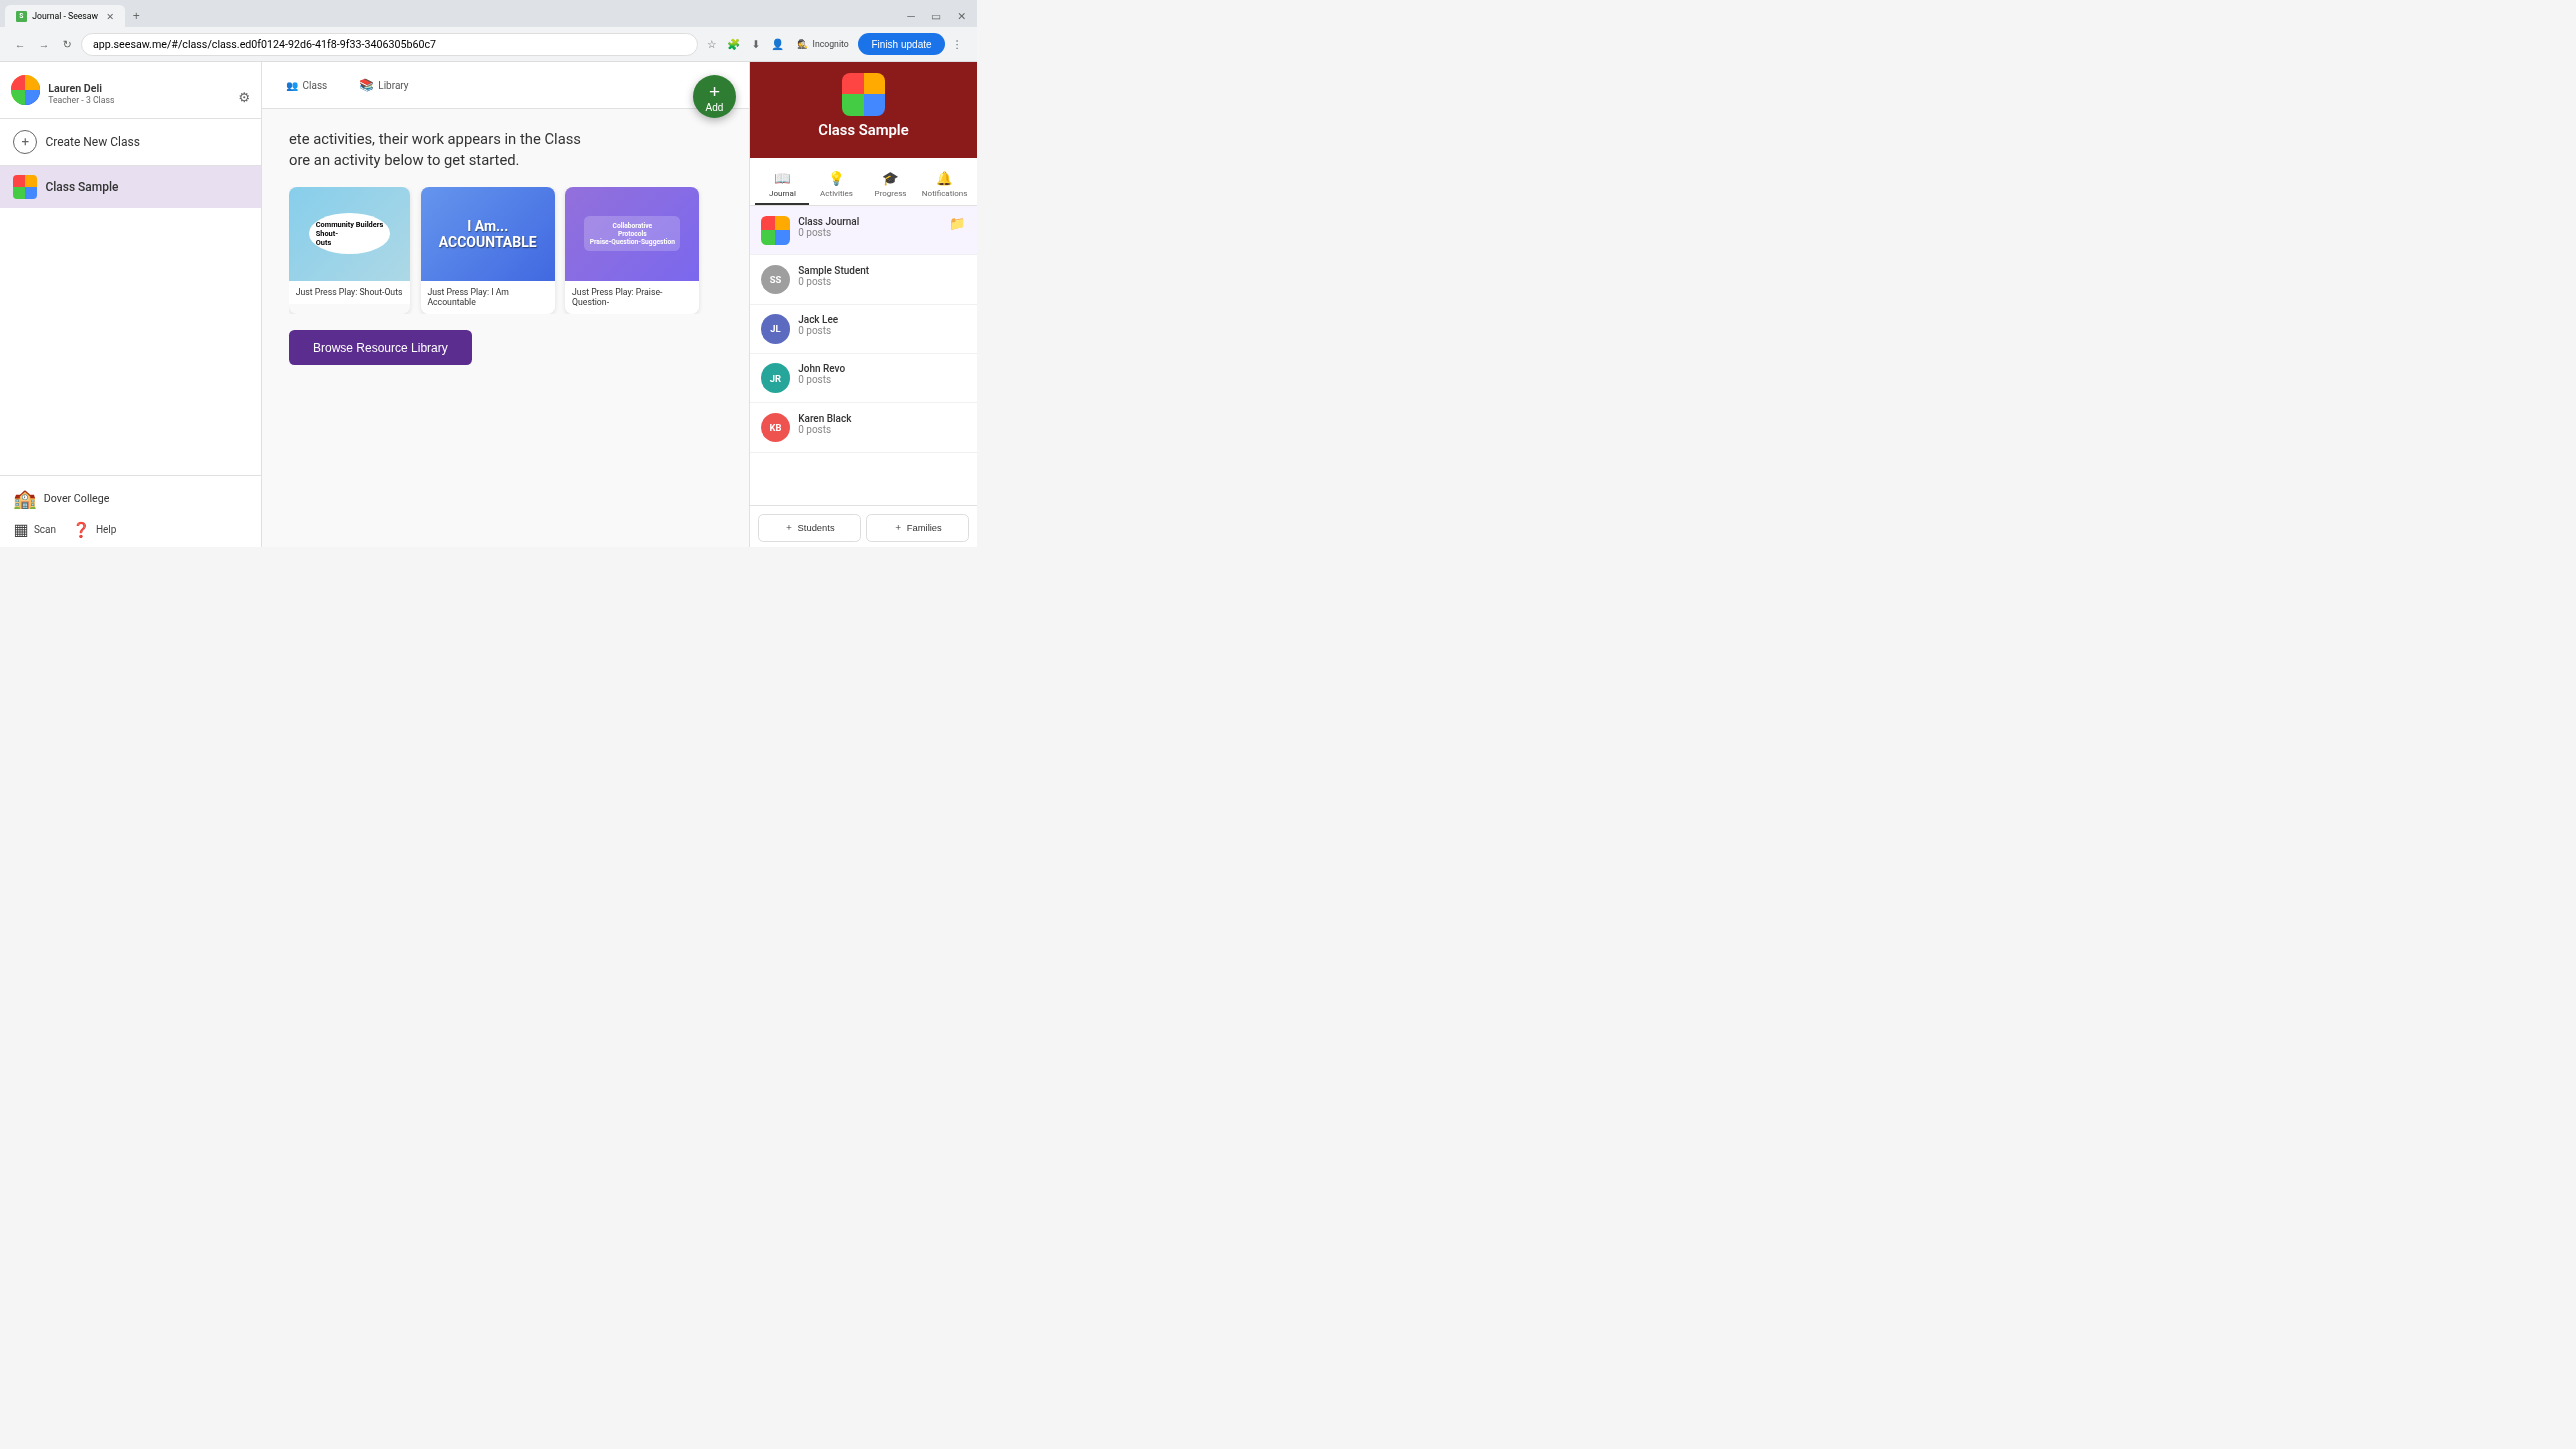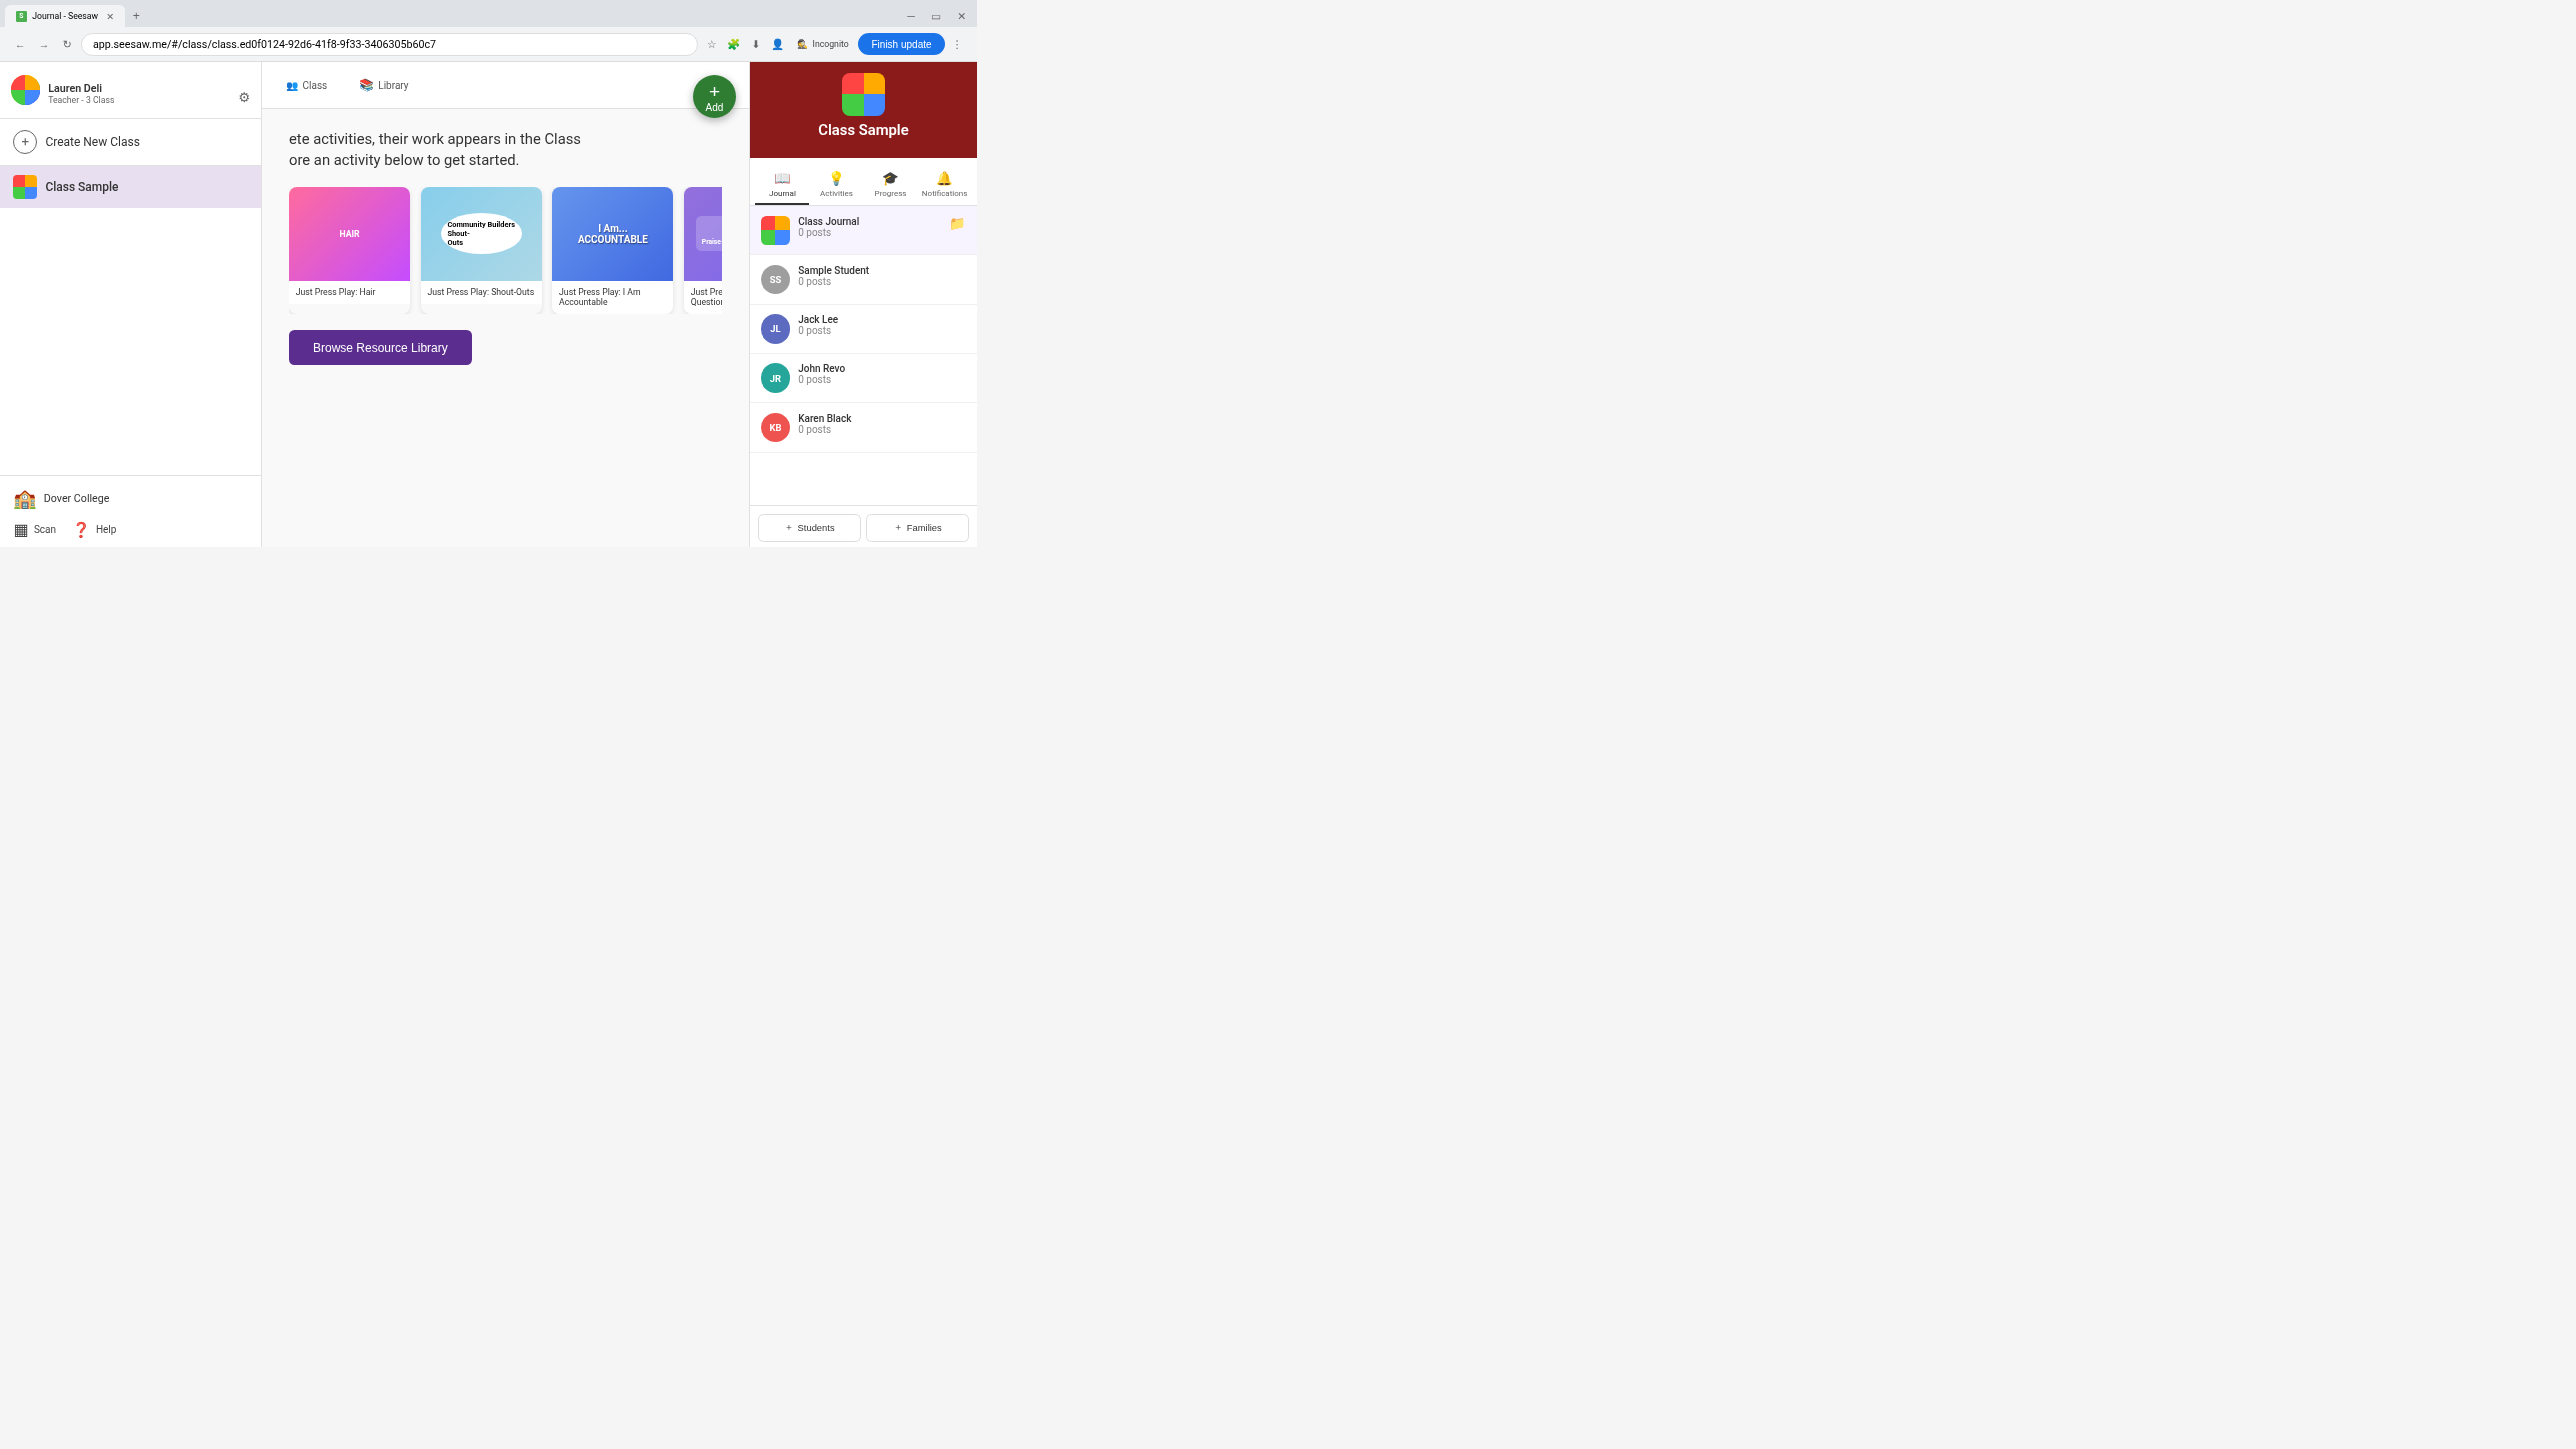--- a/index.html
+++ b/index.html
@@ -203,34 +203,28 @@
     </div>
 
     <div class="main-body">
       <div class="welcome-text">
         ete activities, their work appears in the Class<br>
         ore an activity below to get started.
       </div>
 
       <div class="activity-cards">
         <div class="activity-card">
-          <div class="card-image card-hair">
-            HAIR
-          </div>
-          <div class="card-title">Just Press Play: Hair</div>
-        </div>
-        <div class="activity-card">
           <div class="card-image card-shoutouts">
             <div style="background:white;border-radius:50%;padding:6.7px;font-size:7.4px;text-align:left;font-weight:bold;">Community Builders<br>Shout-<br>Outs</div>
           </div>
           <div class="card-title">Just Press Play: Shout-Outs</div>
         </div>
         <div class="activity-card">
           <div class="card-image card-accountable">
-            <div style="font-size:10px;font-weight:bold;text-shadow:0.7px 0.7px 1.3px rgba(0,0,0,0.5);">I Am...<br>ACCOUNTABLE</div>
+            <div style="font-size:14px;font-weight:bold;text-shadow:0.7px 0.7px 1.3px rgba(0,0,0,0.5);">I Am...<br>ACCOUNTABLE</div>
           </div>
           <div class="card-title">Just Press Play: I Am Accountable</div>
         </div>
         <div class="activity-card">
           <div class="card-image card-praise">
             <div style="background:rgba(255,255,255,0.2);border-radius:5.4px;padding:5.4px;font-size:6.7px;text-align:center;color:white;font-weight:bold;">Collaborative<br>Protocols<br>Praise-Question-Suggestion</div>
           </div>
           <div class="card-title">Just Press Play: Praise-Question-</div>
         </div>
       </div>

